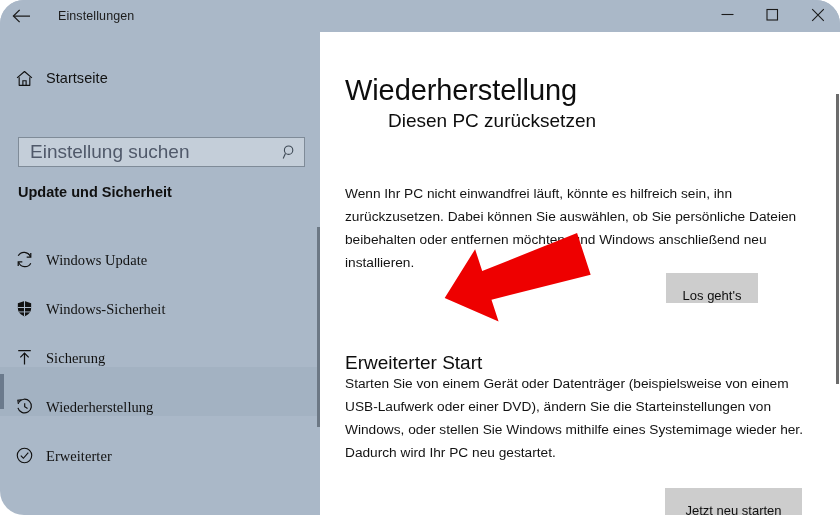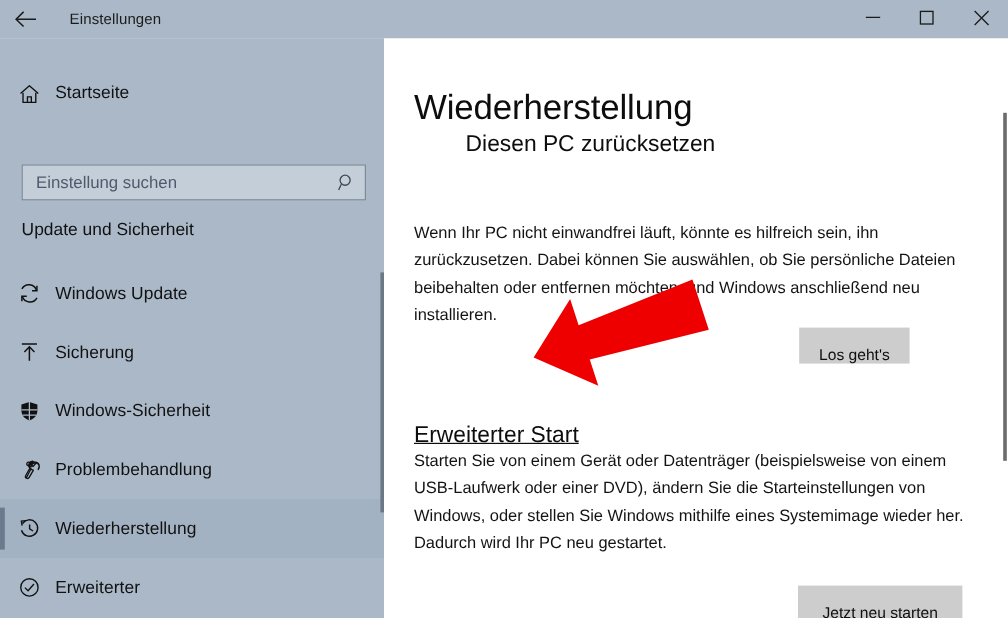--- a/index.html
+++ b/index.html
@@ -8,20 +8,21 @@
     width: 840px; height: 515px;
     overflow: hidden;
     font-family: "Liberation Sans", sans-serif;
     background: #ffffff;
   }
   #window {
     position: relative;
     width: 840px; height: 515px;
     background: #ffffff;
     overflow: hidden;
+    border-radius: 24px;
   }
 
   
   #titlebar {
     position: absolute; left: 0; top: 0;
     width: 840px; height: 32px;
     background: #aab8c8;
     display: flex; align-items: center;
   }
   #titlebar-left {
@@ -82,46 +83,47 @@
     position: absolute; left: 18px; top: 105px;
     width: 287px; height: 30px;
     background: #c4ced9;
     border: 1px solid #7f8b98;
     display: flex; align-items: center;
   }
   #search-input {
     flex: 1;
     border: none; outline: none; background: transparent;
     font-family: "Liberation Sans", sans-serif;
-    font-size: 14px;
+    font-size: 19px;
     color: #3d4854;
     padding: 0 0 0 11px;
     height: 26px;
   }
   #search-input::placeholder { color: #50596a; opacity: 1; }
   #search-icon-wrap {
     width: 30px; height: 28px;
     display: flex; align-items: center; justify-content: center;
   }
   #group-header {
     position: absolute; left: 18px; top: 152px;
     font-size: 14.5px;
-    font-weight: normal;
+    font-weight: bold;
     color: #101010;
     white-space: nowrap;
   }
   #navlist {
     position: absolute; left: 0; top: 188px;
     width: 320px;
   }
   .nav-item {
     position: relative;
     width: 348px; height: 49px;
-    display: flex; align-items: center;
-    cursor: default;
+    display: flex; align-items: flex-end;
+    cursor: default;
+    font-family: Liberation Serif, serif;
   }
   .nav-item.selected::before {
     content: "";
     position: absolute; left: 0; top: 7px;
     width: 4px; height: 35px;
     background: #6b7a8c;
   }
   .nav-item.selected { background: #a3b2c2; }
 
   
@@ -144,21 +146,21 @@
     color: #0d0d0d;
     letter-spacing: -0.1px;
     white-space: nowrap;
   }
   .sec-title {
     position: absolute; left: 25px;
     font-size: 19px; color: #0d0d0d;
     white-space: nowrap;
   }
   #sec1-title { top: 78px; margin-left: 43px; }
-  #sec2-title { top: 320px; text-decoration: underline; }
+  #sec2-title { top: 320px; }
   .sec-body {
     position: absolute; left: 25px;
     width: 462px;
     font-size: 13.7px;
     line-height: 23px;
     color: #131313;
   }
   #sec1-body { top: 150px; }
   #sec2-body { top: 340px; }
   .action-btn {
@@ -267,55 +269,40 @@
             <path d="M16.6 3.2 L16.6 7.6 L12.3 7.6" stroke="#111" stroke-width="1.3" fill="none" stroke-linejoin="miter"></path>
             <path d="M3.4 16.8 L3.4 12.4 L7.7 12.4" stroke="#111" stroke-width="1.3" fill="none" stroke-linejoin="miter"></path>
           </svg>
         </span>
         <span class="nav-label">Windows Update</span>
       </div>
 
       <div class="nav-item">
         <span class="nav-icon">
           <svg width="19" height="19" viewBox="0 0 20 20">
-            <path d="M3.4 2.8 H16.6" stroke="#111" stroke-width="1.3"></path>
-            <path d="M10 17.4 V5.6" stroke="#111" stroke-width="1.3"></path>
-            <path d="M5.6 9.8 L10 5.3 L14.4 9.8" stroke="#111" stroke-width="1.3" fill="none"></path>
-          </svg>
-        </span>
-        <span class="nav-label">Sicherung</span>
-      </div>
-
-      <div class="nav-item">
-        <span class="nav-icon">
-          <svg width="19" height="19" viewBox="0 0 20 20">
             <path d="M10 2 L17 4.4 V9.6 C17 14.2 13.8 17 10 18.4 C6.2 17 3 14.2 3 9.6 V4.4 Z" fill="#111"></path>
             <path d="M10 2 L10 18.4" stroke="#aab8c8" stroke-width="1.1"></path>
             <path d="M3 9 L17 9" stroke="#aab8c8" stroke-width="1.1"></path>
             <path d="M4 13.6 L16 13.6" stroke="#aab8c8" stroke-width="1"></path>
           </svg>
         </span>
         <span class="nav-label">Windows-Sicherheit</span>
       </div>
 
       <div class="nav-item">
         <span class="nav-icon">
           <svg width="19" height="19" viewBox="0 0 20 20">
-            <g transform="rotate(-18 10 10)">
-              <path d="M13.4 2.6 A3.6 3.6 0 1 0 15.4 9.0 L16.6 12.0 A1.5 1.5 0 0 1 13.9 13.2 L12.6 10.2 A3.6 3.6 0 0 1 10.3 4.0 Z" stroke="#111" stroke-width="1.15" fill="none" transform="rotate(150 14 8)"></path>
-              <path d="M5.1 16.0 L11.8 9.4" stroke="#111" stroke-width="1.15" fill="none"></path>
-              <path d="M12.6 4.2 A3.3 3.3 0 1 0 16.3 8.3 L16.3 8.3" stroke="#111" stroke-width="0" fill="none"></path>
-            </g>
-            <g transform="rotate(30 10 10)">
-              <path d="M12.1 1.9 A3.5 3.5 0 1 0 13.2 8.5 L13.2 15.9 A1.75 1.75 0 0 1 9.7 15.9 L9.7 8.5 A3.5 3.5 0 0 1 8.9 2.0 L8.9 5.1 L11.3 6.0 Z" stroke="#111" stroke-width="1.15" fill="none" stroke-linejoin="round"></path>
-            </g>
-          </svg>
-        </span>
-        <span class="nav-label">Problembehandlung</span>
-      </div>
+            <path d="M3.4 2.8 H16.6" stroke="#111" stroke-width="1.3"></path>
+            <path d="M10 17.4 V5.6" stroke="#111" stroke-width="1.3"></path>
+            <path d="M5.6 9.8 L10 5.3 L14.4 9.8" stroke="#111" stroke-width="1.3" fill="none"></path>
+          </svg>
+        </span>
+        <span class="nav-label">Sicherung</span>
+      </div>
+
 
       <div class="nav-item selected">
         <span class="nav-icon">
           <svg width="19" height="19" viewBox="0 0 20 20">
             <path d="M4.0 5.6 A7.2 7.2 0 1 1 3.1 11.4" stroke="#111" stroke-width="1.25" fill="none"></path>
             <path d="M7.0 3.0 L3.0 3.4 L3.6 7.4" stroke="#111" stroke-width="1.25" fill="none" stroke-linejoin="miter"></path>
             <path d="M10.2 6.5 V10.3 L13.2 12.1" stroke="#111" stroke-width="1.25" fill="none"></path>
           </svg>
         </span>
         <span class="nav-label">Wiederherstellung</span>

